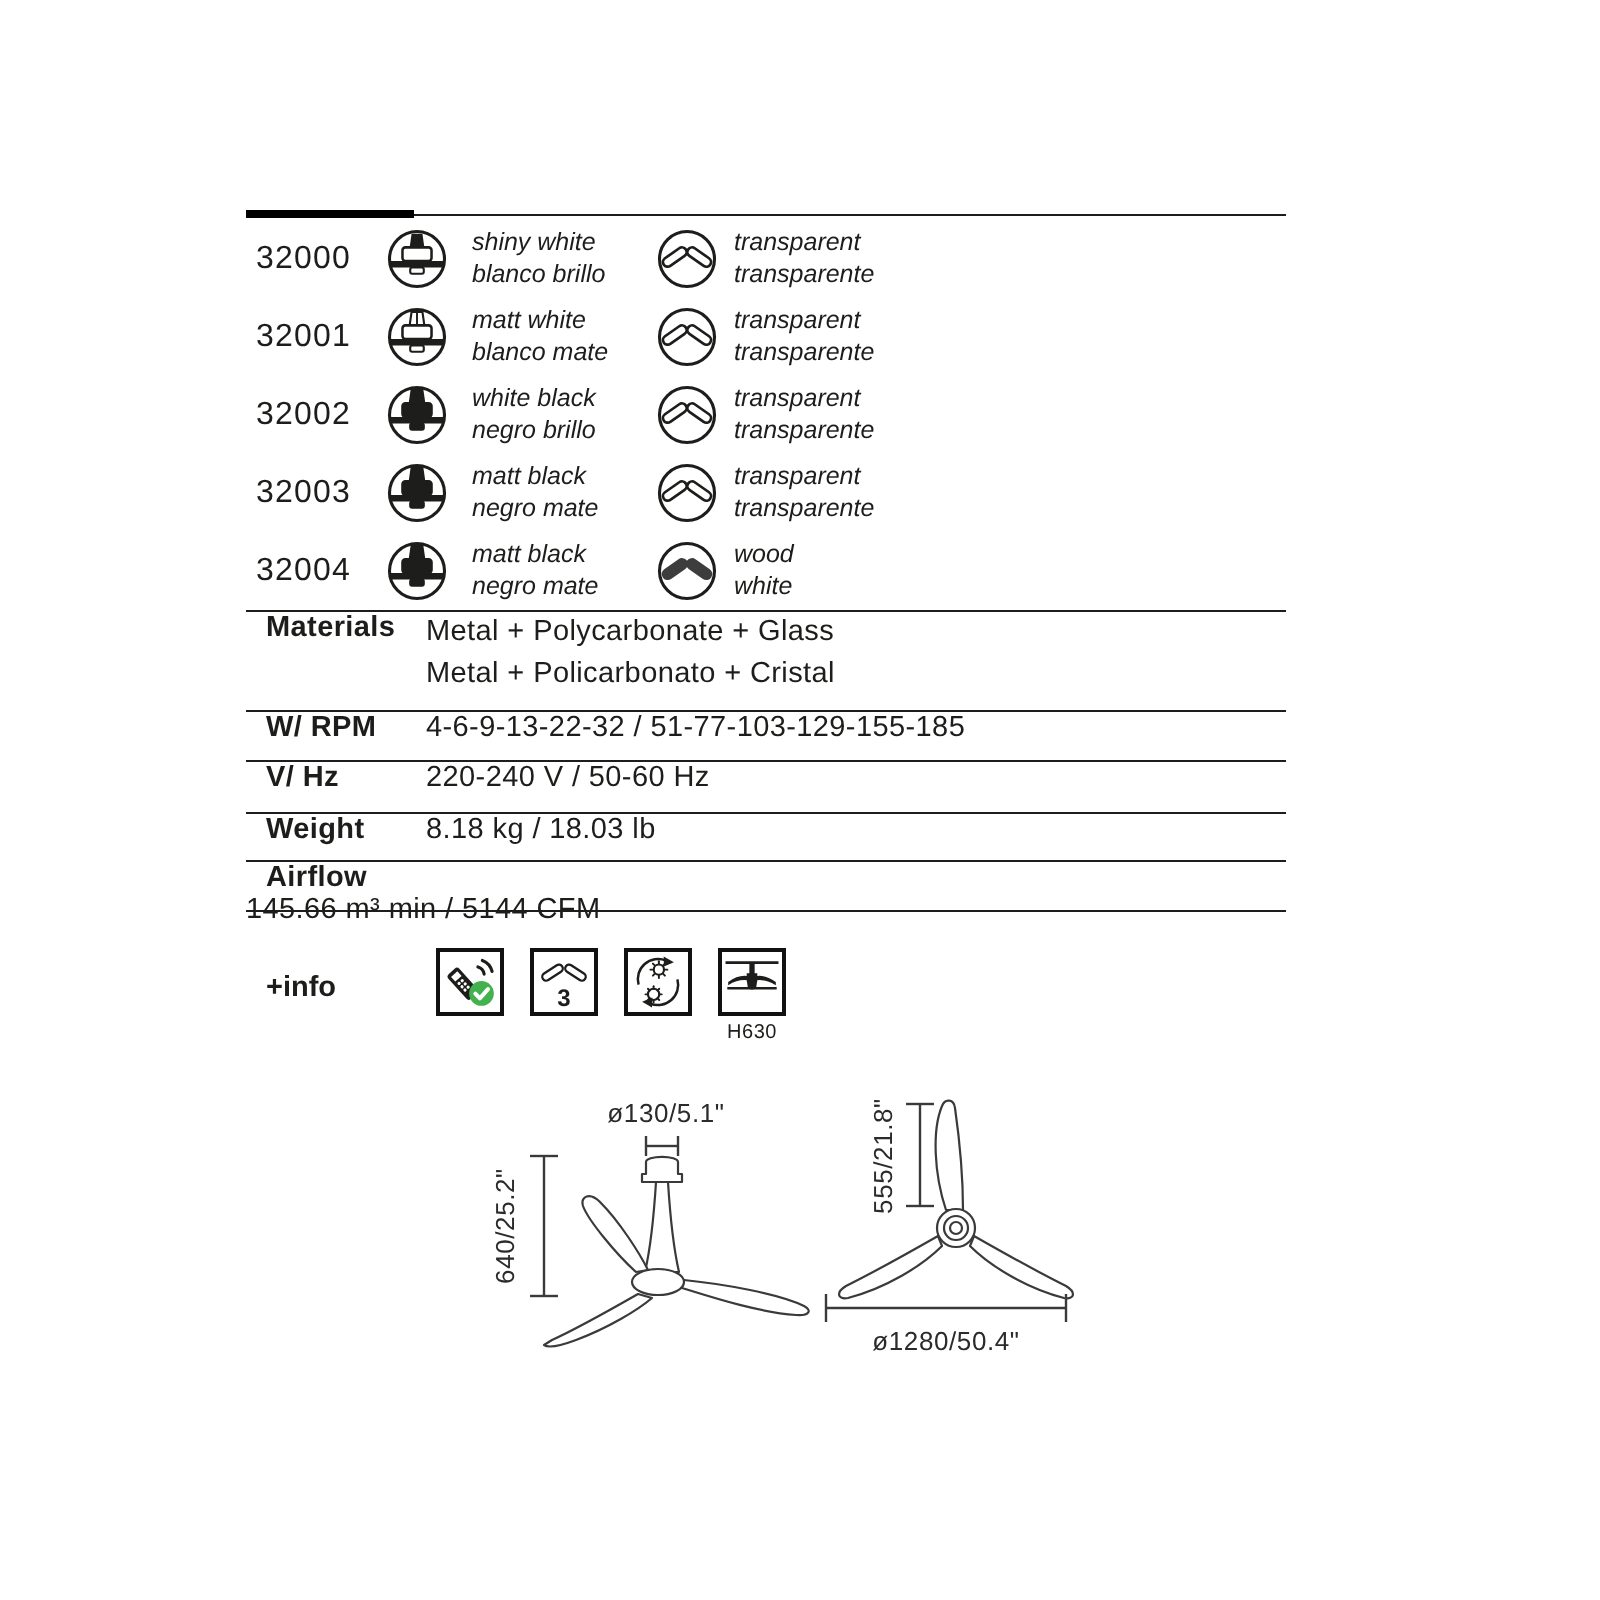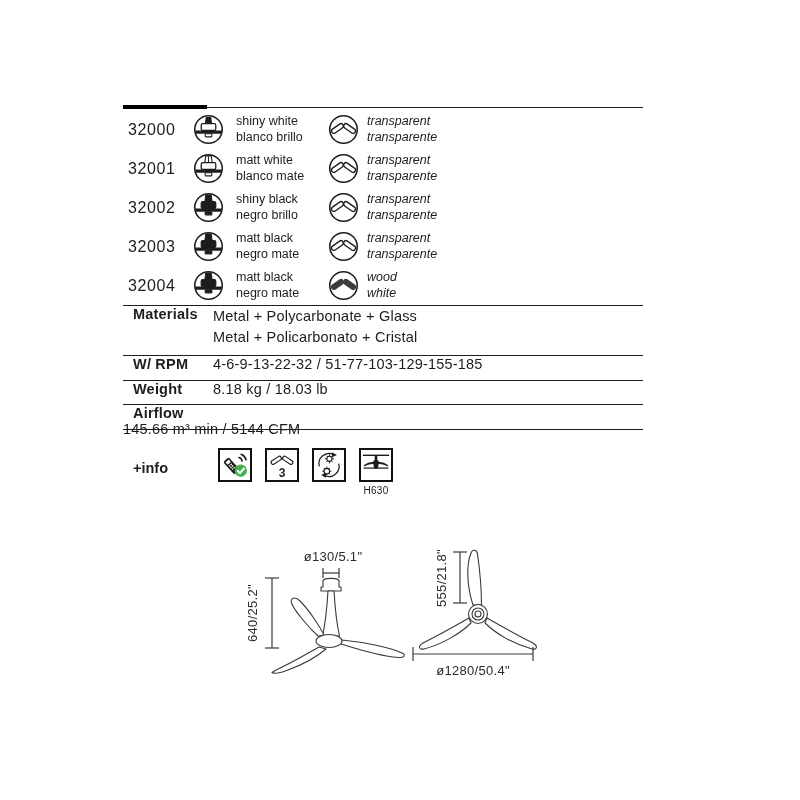--- a/index.html
+++ b/index.html
@@ -10,21 +10,21 @@
 
   
   .ref-section { border-top:1.5px solid #1d1d1b; position:relative; display:flex; }
   .ref-section::before { content:""; position:absolute; top:-3.5px; left:0; width:84px; height:4px; background:#000; }
   .ref-label { width:90px; font-weight:bold; font-size:15px; padding:9px 0 0 10px; letter-spacing:0.2px; }
   .ref-rows { flex:1; padding-top:2px; }
   .ref-row { display:flex; align-items:center; height:39px; }
   .ref-code { width:70px; font-weight:normal; font-size:16px; letter-spacing:0.6px; padding-left:5px; }
   .icn { width:31px; height:31px; flex:0 0 31px; }
   .icn svg { display:block; }
-  .ref-finish { width:92px; font-size:12.5px; line-height:1.22; margin-left:12px; }
+  .ref-finish { width:92px; font-size:12.5px; line-height:1.22; margin-left:12px;font-style:italic; }
   .ref-color  { font-size:12.5px; line-height:1.22; margin-left:8px;font-style:italic; }
 
   .circ { fill:#fff; stroke:#1d1d1b; stroke-width:1.6; }
   .motor .wedge  { fill:#1d1d1b; }
   .motor--matt-white .wedge { fill:none; stroke:#1d1d1b; stroke-width:1.1; }
   .motor .body   { fill:#fff; stroke:#1d1d1b; stroke-width:1.3; }
   .motor .band   { fill:#1d1d1b; }
   .motor .bottom { fill:#fff; stroke:#1d1d1b; stroke-width:1.1; }
   .motor--black .wedge, .motor--black .body, .motor--black .bottom { fill:#1d1d1b; stroke:#1d1d1b; }
   .chev rect { fill:#fff; stroke:#1d1d1b; stroke-width:1.4; }
@@ -127,21 +127,21 @@
         <span class="icn">
           <svg class="motor motor--black" width="31" height="31" viewBox="0 0 32 32">
             <circle class="circ" cx="16" cy="16" r="14.2"></circle>
             <polygon class="wedge" points="13.2,3 18.8,3 19.8,10 12.2,10"></polygon>
             <rect class="body" x="8.5" y="10" width="15" height="7" rx="1.5"></rect>
             <polygon class="band" points="2.2,17 29.8,17 29.2,20.4 2.8,20.4"></polygon>
             <rect class="bottom" x="12.5" y="20.4" width="7" height="3.2" rx="1"></rect>
           </svg>
         </span>
         <div class="ref-finish">
-          <div>shiny black</div>
+          <div>white black</div>
           <div>negro brillo</div>
         </div>
         <span class="icn">
           <svg class="chev chev--outline" width="31" height="31" viewBox="0 0 32 32">
             <circle class="circ" cx="16" cy="16" r="14.2"></circle>
             <rect x="2.8" y="12.6" width="13.8" height="4.8" rx="2.4" transform="rotate(-35 9.7 15)"></rect>
             <rect x="15.4" y="12.6" width="13.8" height="4.8" rx="2.4" transform="rotate(35 22.3 15)"></rect>
           </svg>
         </span>
         <div class="ref-color">
@@ -215,20 +215,24 @@
       <div>Metal + Polycarbonate + Glass</div>
       <div>Metal + Policarbonato + Cristal</div>
     </div>
   </div>
 
   <div class="spec-row row-wrpm">
     <div class="spec-label">W/ RPM</div>
     <div class="spec-value">4-6-9-13-22-32 / 51-77-103-129-155-185</div>
   </div>
 
+  <div class="spec-row row-vhz">
+    <div class="spec-label">V/ Hz</div>
+    <div class="spec-value">220-240 V / 50-60 Hz</div>
+  </div>
 
   <div class="spec-row row-weight">
     <div class="spec-label">Weight</div>
     <div class="spec-value">8.18 kg / 18.03 lb</div>
   </div>
 
   <div class="spec-row row-airflow">
     <div class="spec-label">Airflow</div>
     <div class="spec-value">145.66 m³ min / 5144 CFM</div>
   </div>

